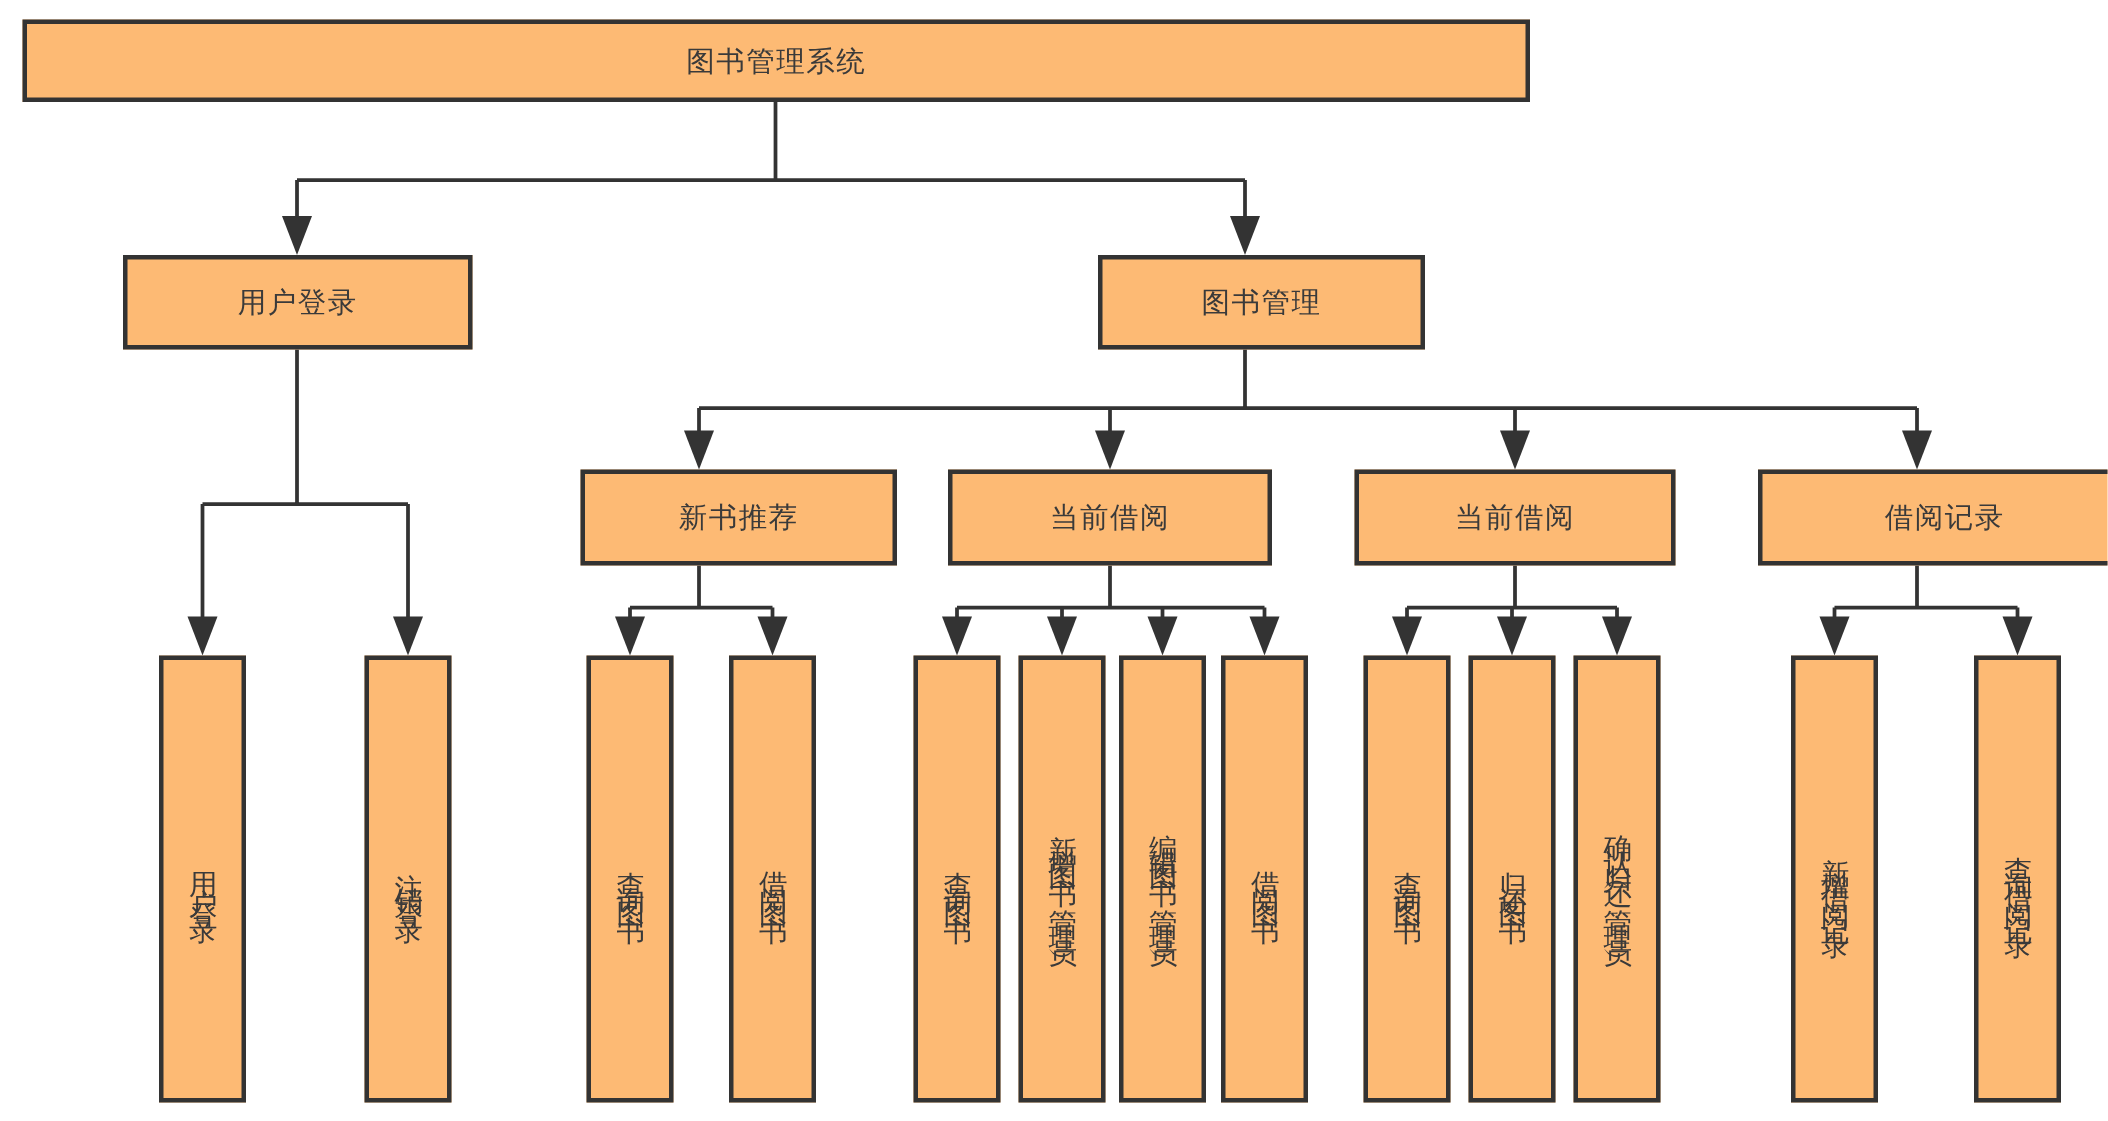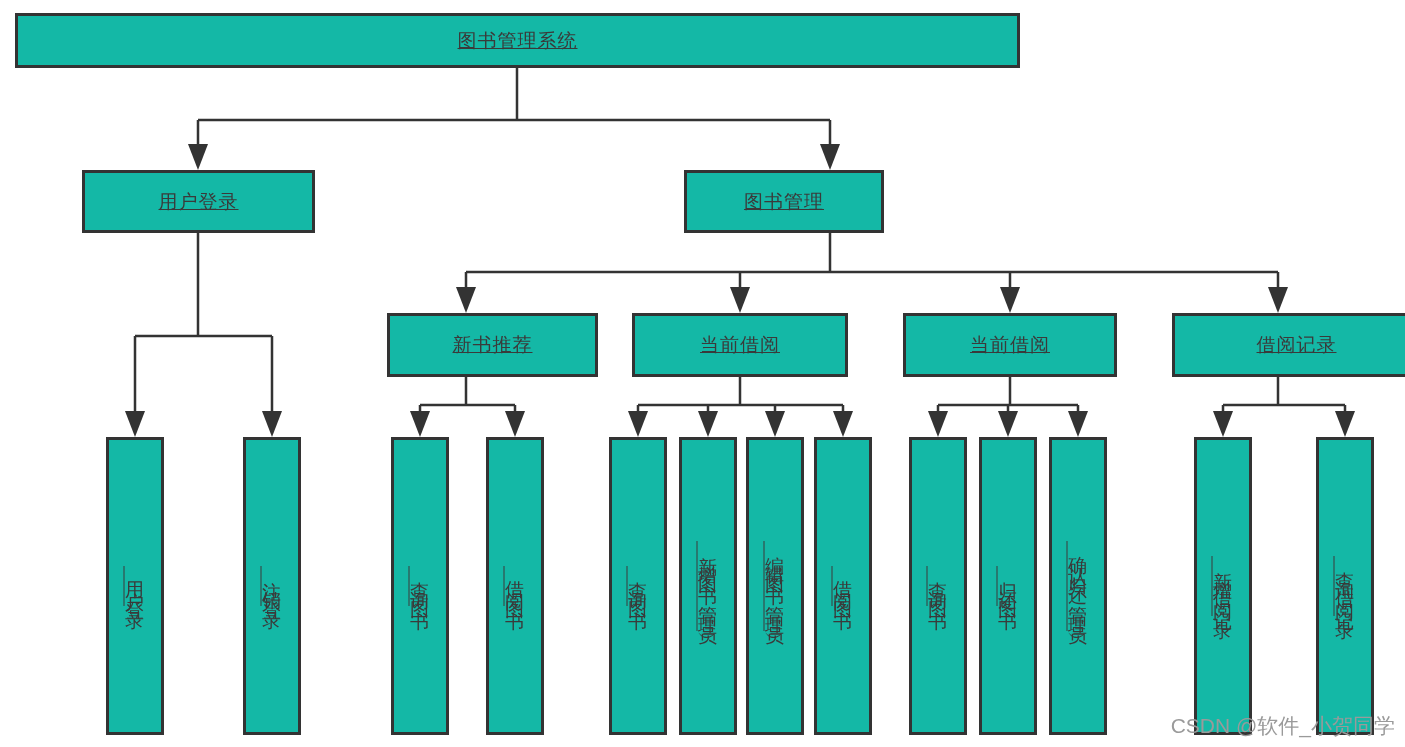--- a/index.html
+++ b/index.html
@@ -16,41 +16,40 @@
   }
   #connectors {
     position: absolute;
     left: 0; top: 0;
     width: 1405px; height: 747px;
   }
   .box {
     position: absolute;
     box-sizing: border-box;
     border: 3px solid #333333;
-    background: #14b8a6;
+    background: #fdba74;
     display: flex;
     align-items: center;
     justify-content: center;
     color: #3a3a3a;
     font-size: 19px;
     letter-spacing: 1px;
     z-index: 2;
-    text-decoration: underline;
   }
   .leaf span {
     writing-mode: vertical-rl;
     text-orientation: mixed;
     letter-spacing: 10px;
     line-height: 1;
   }
   
   .n-root  { left: 15px;   top: 13px;  width: 1005px; height: 55px; }
   
   .n-login { left: 82px;   top: 170px; width: 233px;  height: 63px; }
-  .n-mgmt  { left: 684px;  top: 170px; width: 200px;  height: 63px; }
+  .n-mgmt  { left: 732px;  top: 170px; width: 218px;  height: 63px; }
   
   .n-rec   { left: 362px;  top: 313px; width: 211px;  height: 64px; margin-left: 25px; }
   .n-bor   { left: 632px;  top: 313px; width: 216px;  height: 64px; }
   .n-cur   { left: 903px;  top: 313px; width: 214px;  height: 64px; }
   .n-his   { left: 1172px; top: 313px; width: 249px;  height: 64px; }
   
   .leaf    { top: 437px; width: 58px; height: 298px; }
   .lf-1  { left: 106px; }
   .lf-2  { left: 243px; }
   .lf-3  { left: 391px; }
@@ -183,14 +182,13 @@
     <span>确认归还（管理员）</span>
   </div>
 
   <div class="box leaf lf-12">
     <span>新增借阅记录</span>
   </div>
   <div class="box leaf lf-13">
     <span>查询借阅记录</span>
   </div>
 
-  <div id="watermark">CSDN @软件_小贺同学</div>
 </div>
 
 </body></html>

